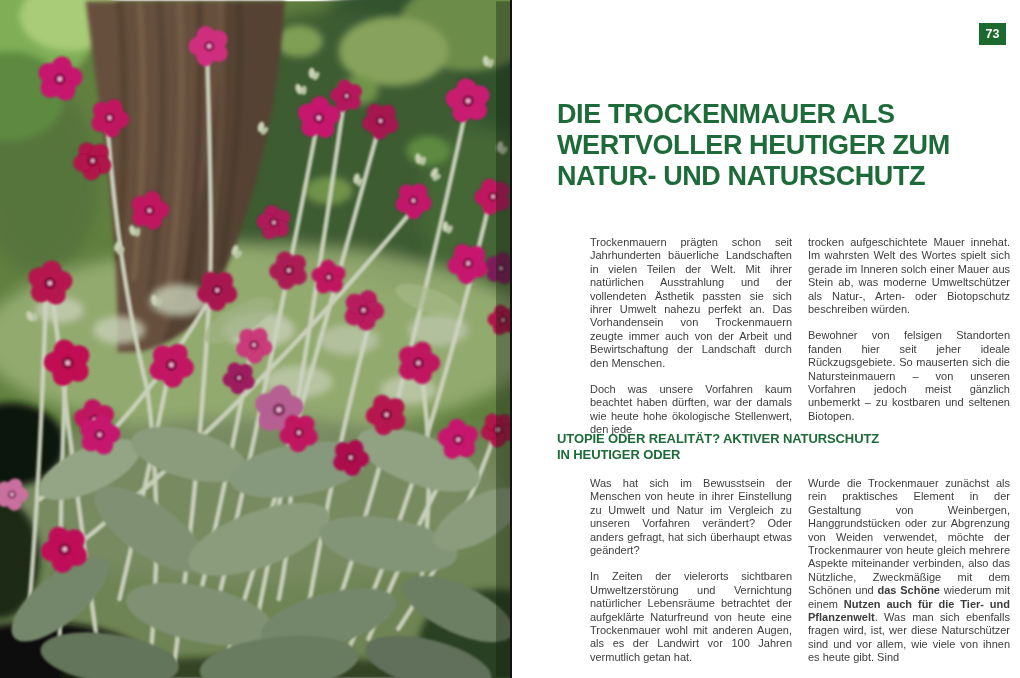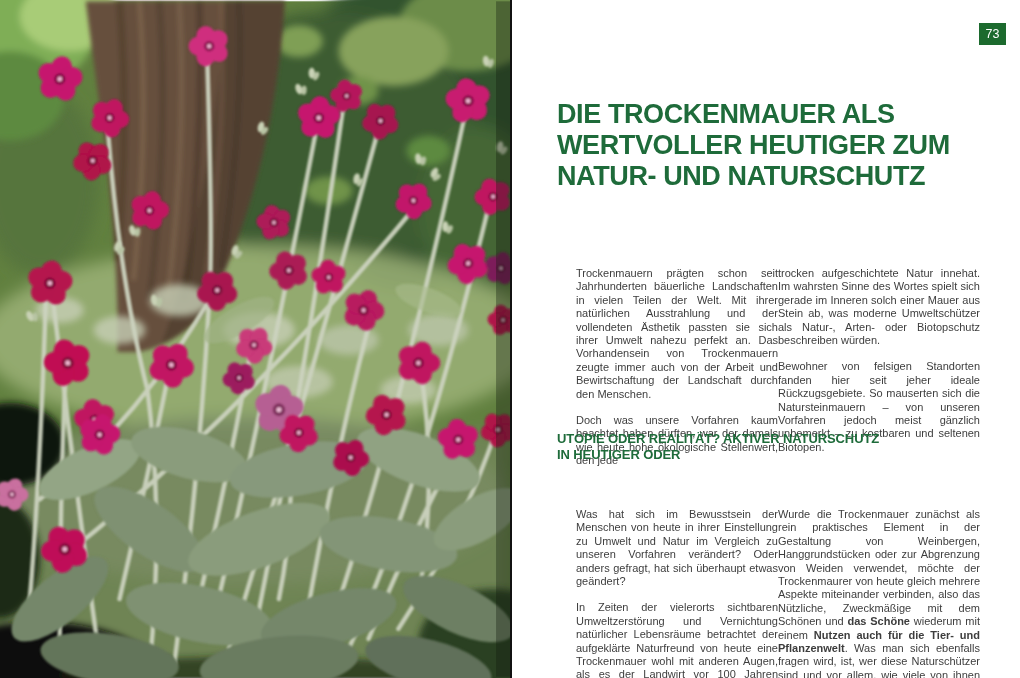--- a/index.html
+++ b/index.html
@@ -21,33 +21,33 @@
     display:block;
     border-right:2px solid #111;
     box-sizing:border-box;
   }
   .badge{
     position:absolute;left:979px;top:23px;
     width:27px;height:22px;
     background:var(--green-badge);
     color:#fff;
     display:flex;align-items:center;justify-content:center;
-    font-size:12.5px;font-weight:normal;
+    font-size:12.5px;font-weight:bold;
   }
   .title{
     position:absolute;left:557px;top:99px;
     margin:0;
     color:var(--green-heading);
     font-size:27px;line-height:31px;font-weight:bold;
     letter-spacing:-0.4px;
     white-space:nowrap;
   }
   .cols{
-    position:absolute;left:576px;width:420px;
-    display:flex;margin-top:31px;
+    position:absolute;left:590px;width:420px;
+    display:flex;gap:16px;
   }
   .intro{top:236px;}
   .sect2{top:477px;}
   .col{
     width:202px;
     font-size:11px;line-height:13.4px;
     text-align:justify;
     color:var(--body-text);
   }
   .col p{margin:0 0 13px 0;}
@@ -262,21 +262,21 @@
       <span>WERTVOLLER HEUTIGER ZUM</span><br>
       <span>NATUR- UND NATURSCHUTZ</span>
     </h1>
 
     <div class="cols intro">
       <div class="col">
         <p>Trockenmauern prägten schon seit Jahrhunderten bäuerliche Landschaften in vielen Teilen der Welt. Mit ihrer natürlichen Ausstrahlung und der vollendeten Ästhetik passten sie sich ihrer Umwelt nahezu perfekt an. Das Vorhandensein von Trockenmauern zeugte immer auch von der Arbeit und Bewirtschaftung der Landschaft durch den Menschen.</p>
         <p>Doch was unsere Vorfahren kaum beachtet haben dürften, war der damals wie heute hohe ökologische Stellenwert, den jede</p>
       </div>
       <div class="col">
-        <p>trocken aufgeschichtete Natur innehat. Im wahrsten Sinne des Wortes spielt sich gerade im Inneren solch einer Mauer aus Stein ab, was moderne Umweltschützer als Natur-, Arten- oder Biotopschutz beschreiben würden.</p>
+        <p>trocken aufgeschichtete Mauer innehat. Im wahrsten Welt des Wortes spielt sich gerade im Inneren solch einer Mauer aus Stein ab, was moderne Umweltschützer als Natur-, Arten- oder Biotopschutz beschreiben würden.</p>
         <p>Bewohner von felsigen Standorten fanden hier seit jeher ideale Rückzugsgebiete. So mauserten sich die Natursteinmauern – von unseren Vorfahren jedoch meist gänzlich unbemerkt – zu kostbaren und seltenen Biotopen.</p>
       </div>
     </div>
 
     <h2 class="subhead">
       <span>UTOPIE ODER REALITÄT? AKTIVER NATURSCHUTZ</span><br>
       <span>IN HEUTIGER ODER</span>
     </h2>
 
     <div class="cols sect2">

